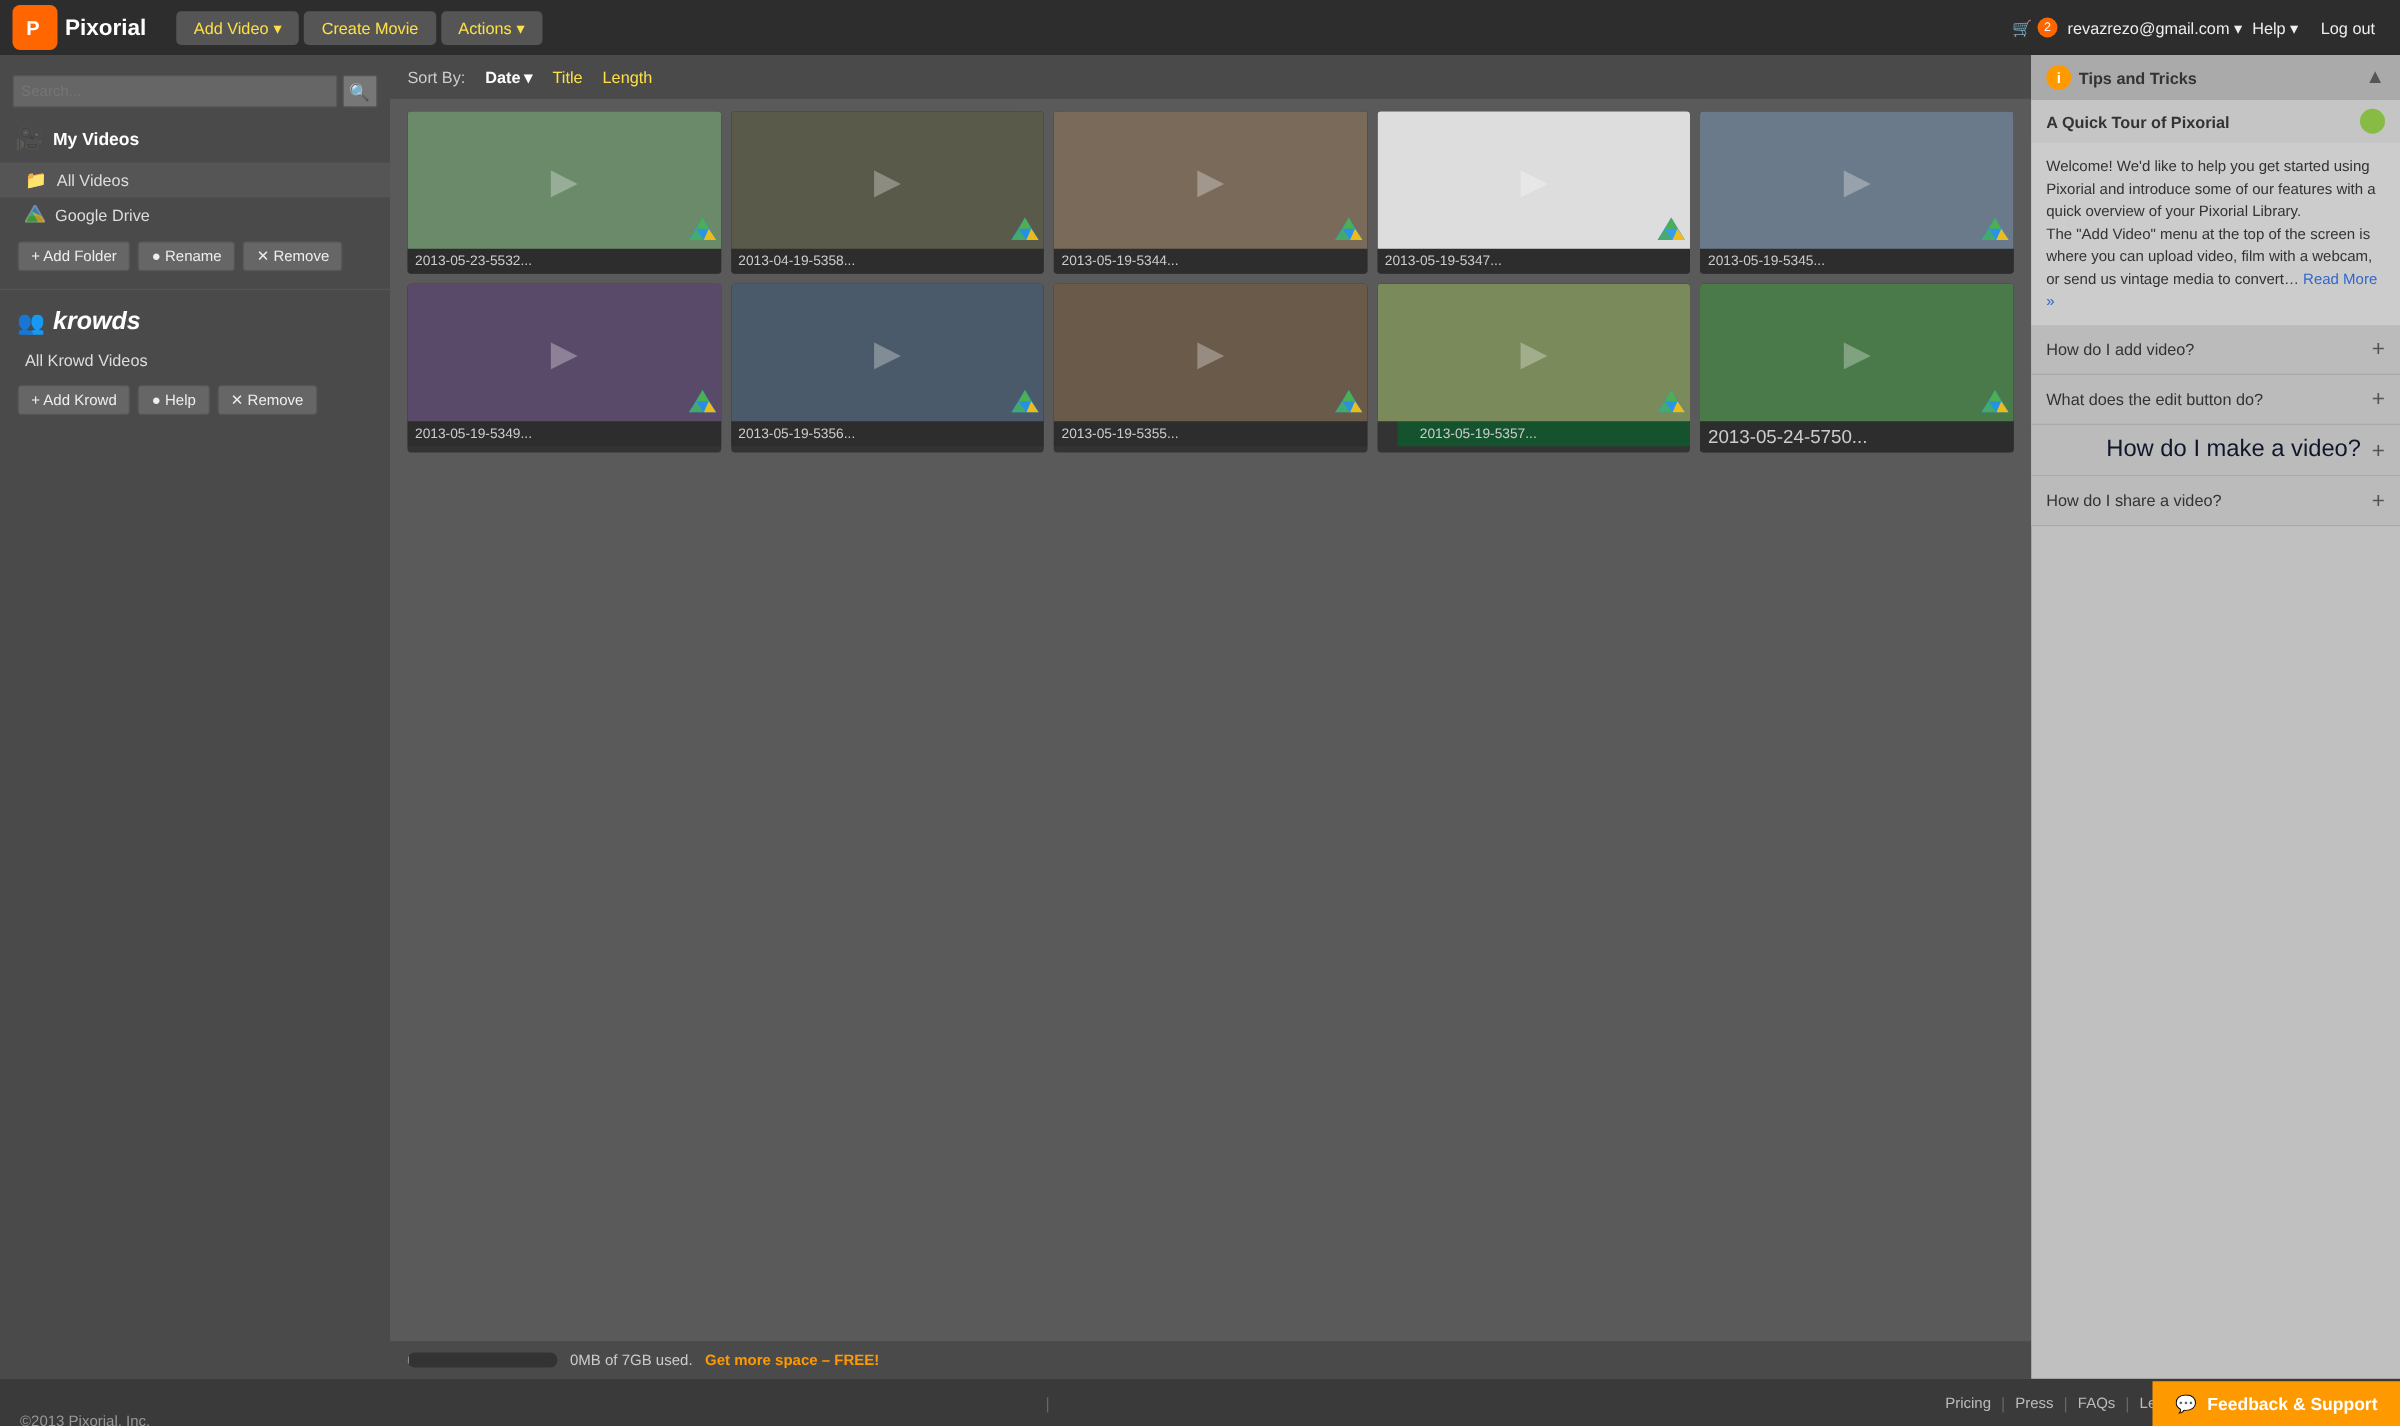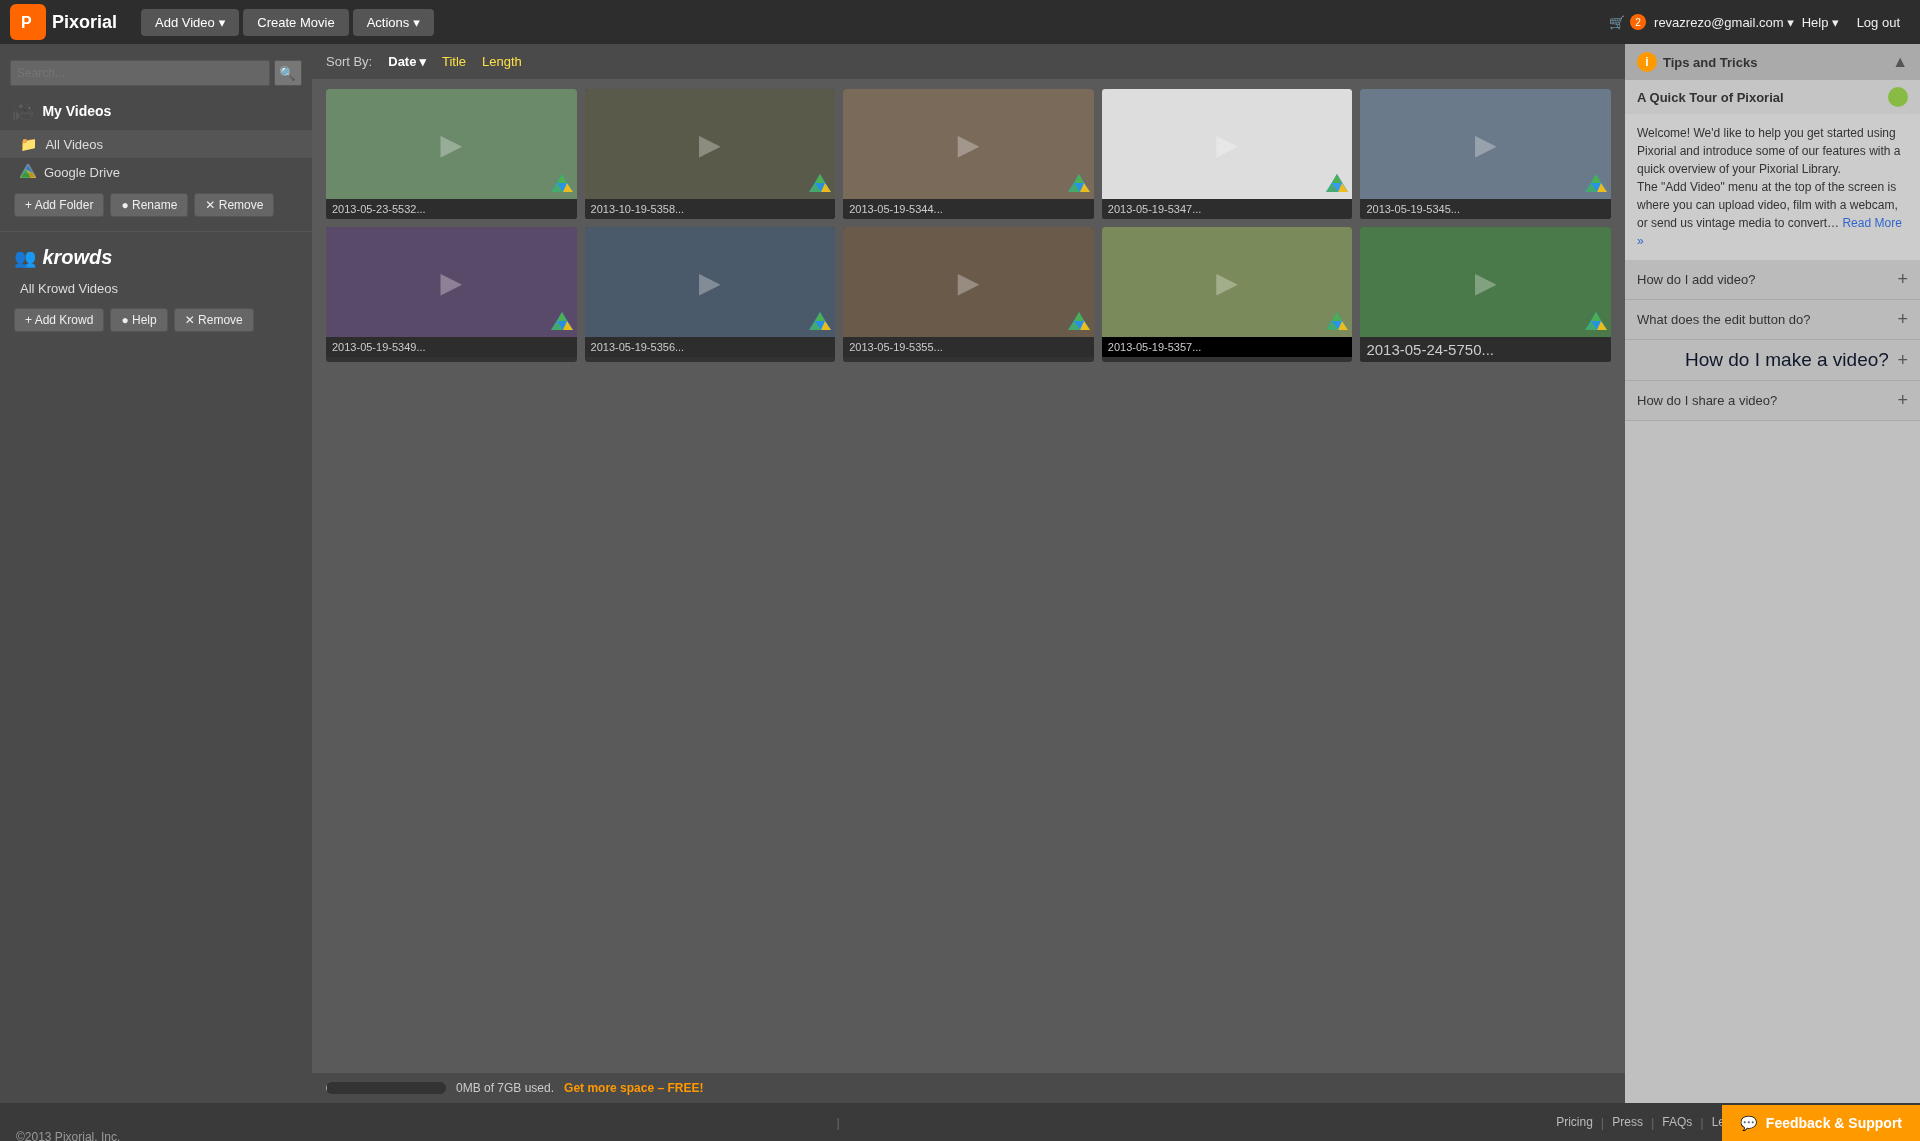--- a/index.html
+++ b/index.html
@@ -18,21 +18,21 @@
       display: flex; align-items: center; gap: 6px; margin-right: 20px;
     }
     #logo-icon {
       width: 36px; height: 36px; background: #ff6600; border-radius: 6px;
       display: flex; align-items: center; justify-content: center; font-weight: bold; font-size: 18px; color: #fff;
     }
     #logo-text {
       font-size: 22px; font-weight: bold; color: #fff; letter-spacing: 0;
     }
     .nav-btn {
-      background: #555; color: #ffffff; border: none; padding: 6px 14px; border-radius: 4px; cursor: pointer; font-size: 13px; display: flex; align-items: center; gap: 4px;
+      background: #555; color: #fde047; border: none; padding: 6px 14px; border-radius: 4px; cursor: pointer; font-size: 13px; display: flex; align-items: center; gap: 4px;
     }
     .nav-spacer { flex: 1; }
     .nav-right { display: flex; align-items: center; gap: 8px; }
     .cart-btn { background: none; border: none; color: #eee; cursor: pointer; font-size: 13px; display: flex; align-items: center; gap: 4px; }
     .cart-badge { background: #ff6600; color: #fff; border-radius: 50%; width: 16px; height: 16px; font-size: 10px; display: flex; align-items: center; justify-content: center; }
     .user-btn { background: none; border: none; color: #eee; cursor: pointer; font-size: 13px; }
     .logout-btn { background: none; border: none; color: #eee; cursor: pointer; font-size: 13px; padding: 6px 10px; }
 
     
     #main-layout {
@@ -288,21 +288,21 @@
         <div class="video-thumb" style="background: rgb(51, 51, 51); border-radius: 3px; overflow: hidden; cursor: pointer; position: relative;">
           <div style="width: 100%; height: 110px; background: rgb(90, 90, 74); position: relative; display: flex; align-items: center; justify-content: center;">
             <span style="font-size:28px;opacity:0.3;">▶</span>
             <div style="position: absolute; bottom: 4px; right: 4px;"><svg width="22" height="18" viewBox="0 0 22 18">
     <polygon points="11,0 22,18 0,18" fill="#2196F3" opacity="0.9"></polygon>
     <polygon points="11,0 16,9 6,9" fill="#4CAF50"></polygon>
     <polygon points="0,18 6,9 12,18" fill="#4CAF50" opacity="0.8"></polygon>
     <polygon points="22,18 16,9 12,18" fill="#FFC107" opacity="0.9"></polygon>
   </svg></div>
           </div>
-          <div class="video-thumb-title" style="font-size: 11px; color: rgb(204, 204, 204); padding: 4px 6px; background: rgb(45, 45, 45); white-space: nowrap; overflow: hidden; text-overflow: ellipsis;">2013-10-19-5358...</div>
+          <div class="video-thumb-title" style="font-size: 11px; color: rgb(204, 204, 204); padding: 4px 6px; background: rgb(45, 45, 45); white-space: nowrap; overflow: hidden; text-overflow: ellipsis;">2013-04-19-5358...</div>
         </div>
         <div class="video-thumb" style="background: rgb(51, 51, 51); border-radius: 3px; overflow: hidden; cursor: pointer; position: relative;">
           <div style="width: 100%; height: 110px; background: rgb(122, 106, 90); position: relative; display: flex; align-items: center; justify-content: center;">
             <span style="font-size:28px;opacity:0.3;">▶</span>
             <div style="position: absolute; bottom: 4px; right: 4px;"><svg width="22" height="18" viewBox="0 0 22 18">
     <polygon points="11,0 22,18 0,18" fill="#2196F3" opacity="0.9"></polygon>
     <polygon points="11,0 16,9 6,9" fill="#4CAF50"></polygon>
     <polygon points="0,18 6,9 12,18" fill="#4CAF50" opacity="0.8"></polygon>
     <polygon points="22,18 16,9 12,18" fill="#FFC107" opacity="0.9"></polygon>
   </svg></div>
@@ -372,21 +372,21 @@
         <div class="video-thumb" style="background: rgb(51, 51, 51); border-radius: 3px; overflow: hidden; cursor: pointer; position: relative;">
           <div style="width: 100%; height: 110px; background: rgb(122, 138, 90); position: relative; display: flex; align-items: center; justify-content: center;">
             <span style="font-size:28px;opacity:0.3;">▶</span>
             <div style="position: absolute; bottom: 4px; right: 4px;"><svg width="22" height="18" viewBox="0 0 22 18">
     <polygon points="11,0 22,18 0,18" fill="#2196F3" opacity="0.9"></polygon>
     <polygon points="11,0 16,9 6,9" fill="#4CAF50"></polygon>
     <polygon points="0,18 6,9 12,18" fill="#4CAF50" opacity="0.8"></polygon>
     <polygon points="22,18 16,9 12,18" fill="#FFC107" opacity="0.9"></polygon>
   </svg></div>
           </div>
-          <div class="video-thumb-title" style="font-size: 11px; color: rgb(204, 204, 204); padding: 4px 6px; background: #000000; white-space: nowrap; overflow: hidden; text-overflow: ellipsis;">2013-05-19-5357...</div>
+          <div class="video-thumb-title" style="font-size: 11px; color: rgb(204, 204, 204); padding: 4px 18px; background: #14532d; white-space: nowrap; overflow: hidden; text-overflow: ellipsis; margin-left: 16px;">2013-05-19-5357...</div>
         </div>
         <div class="video-thumb" style="background: rgb(51, 51, 51); border-radius: 3px; overflow: hidden; cursor: pointer; position: relative;">
           <div style="width: 100%; height: 110px; background: rgb(74, 122, 74); position: relative; display: flex; align-items: center; justify-content: center;">
             <span style="font-size:28px;opacity:0.3;">▶</span>
             <div style="position: absolute; bottom: 4px; right: 4px;"><svg width="22" height="18" viewBox="0 0 22 18">
     <polygon points="11,0 22,18 0,18" fill="#2196F3" opacity="0.9"></polygon>
     <polygon points="11,0 16,9 6,9" fill="#4CAF50"></polygon>
     <polygon points="0,18 6,9 12,18" fill="#4CAF50" opacity="0.8"></polygon>
     <polygon points="22,18 16,9 12,18" fill="#FFC107" opacity="0.9"></polygon>
   </svg></div>

